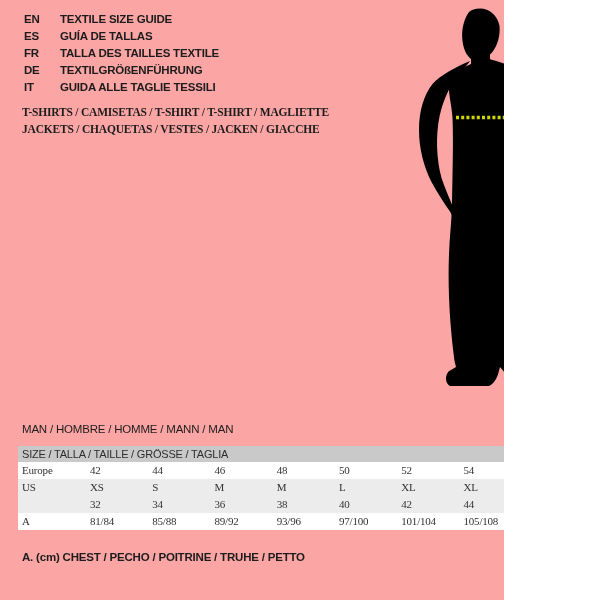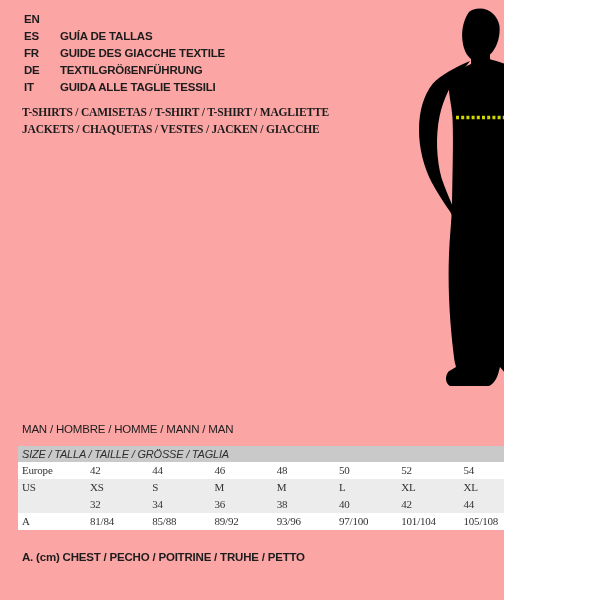--- a/index.html
+++ b/index.html
@@ -108,28 +108,29 @@
   }
 </style>
 </head>
 <body>
 
 <div class="page">
 
   <div class="lang-list">
     <div class="lang-row">
       <span class="lang-code">EN</span>
+      <span class="lang-label">TEXTILE SIZE GUIDE</span>
     </div>
     <div class="lang-row">
       <span class="lang-code">ES</span>
       <span class="lang-label">GUÍA DE TALLAS</span>
     </div>
     <div class="lang-row">
       <span class="lang-code">FR</span>
-      <span class="lang-label">GUIDE DES GIACCHE TEXTILE</span>
+      <span class="lang-label">TALLA DES TAILLES TEXTILE</span>
     </div>
     <div class="lang-row">
       <span class="lang-code">DE</span>
       <span class="lang-label">TEXTILGRÖßENFÜHRUNG</span>
     </div>
     <div class="lang-row">
       <span class="lang-code">IT</span>
       <span class="lang-label">GUIDA ALLE TAGLIE TESSILI</span>
     </div>
   </div>
@@ -195,21 +196,21 @@
       <line x1="456" y1="117.5" x2="517" y2="117.5" stroke="#cdd600" stroke-width="3.5" stroke-dasharray="3 2.2"></line>
 
       <line x1="547.5" y1="117.5" x2="558" y2="117.5" stroke="#111111" stroke-width="2.4" stroke-dasharray="2.6 2"></line>
       <text x="561.5" y="122" font-family="Liberation Sans, sans-serif" font-size="12.5" fill="#111">A</text>
     </svg>
   </div>
 
   <div class="section-title">MAN / HOMBRE / HOMME / MANN / MAN</div>
 
   <div class="size-table">
-    <div class="thead" style="background: rgb(201, 201, 201); font-style: italic;">SIZE / TALLA / TAILLE / GRÖSSE / TAGLIA</div>
+    <div class="thead" style="background: rgb(201, 201, 201);">SIZE / TALLA / TAILLE / GRÖSSE / TAGLIA</div>
     <div>
         <div class="trow" style="background: rgb(255, 255, 255);">
           <div class="tlabel">Europe</div>
           <div class="tcell">42</div>
           <div class="tcell">44</div>
           <div class="tcell">46</div>
           <div class="tcell">48</div>
           <div class="tcell">50</div>
           <div class="tcell">52</div>
           <div class="tcell">54</div>

